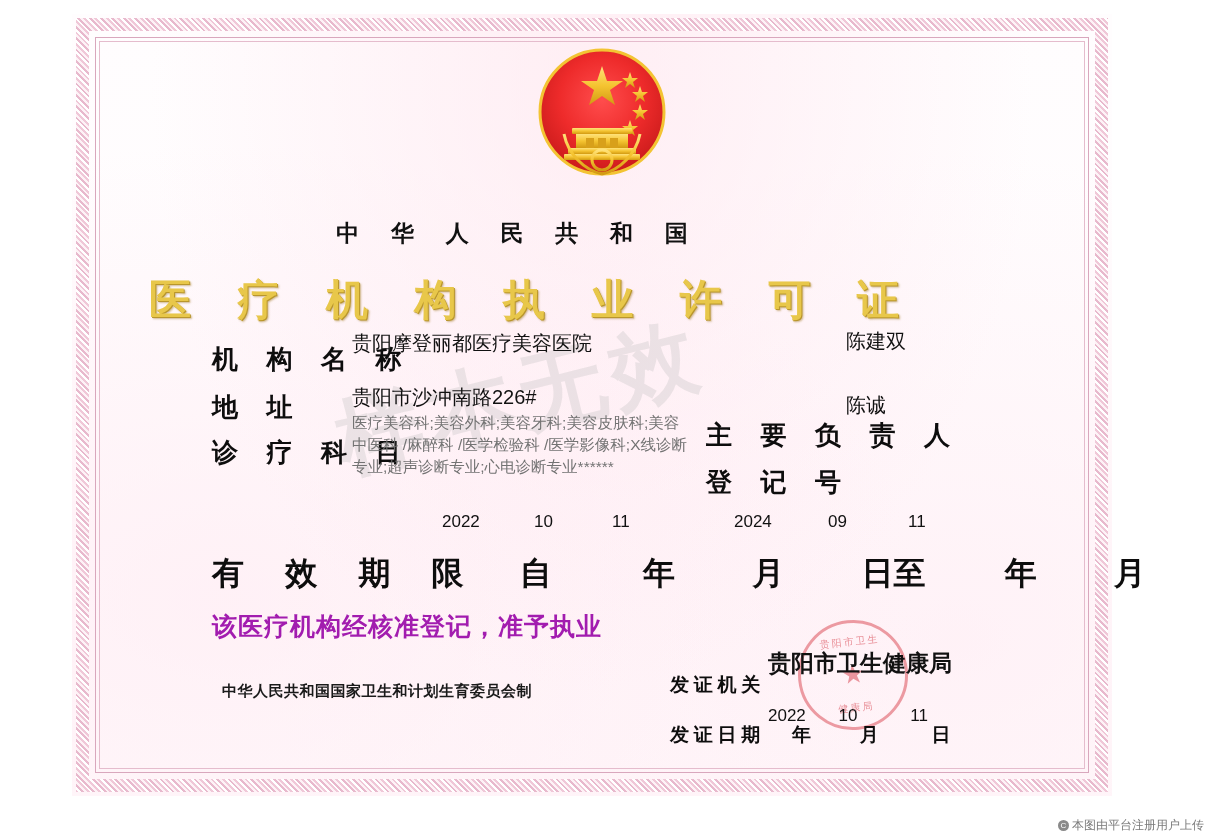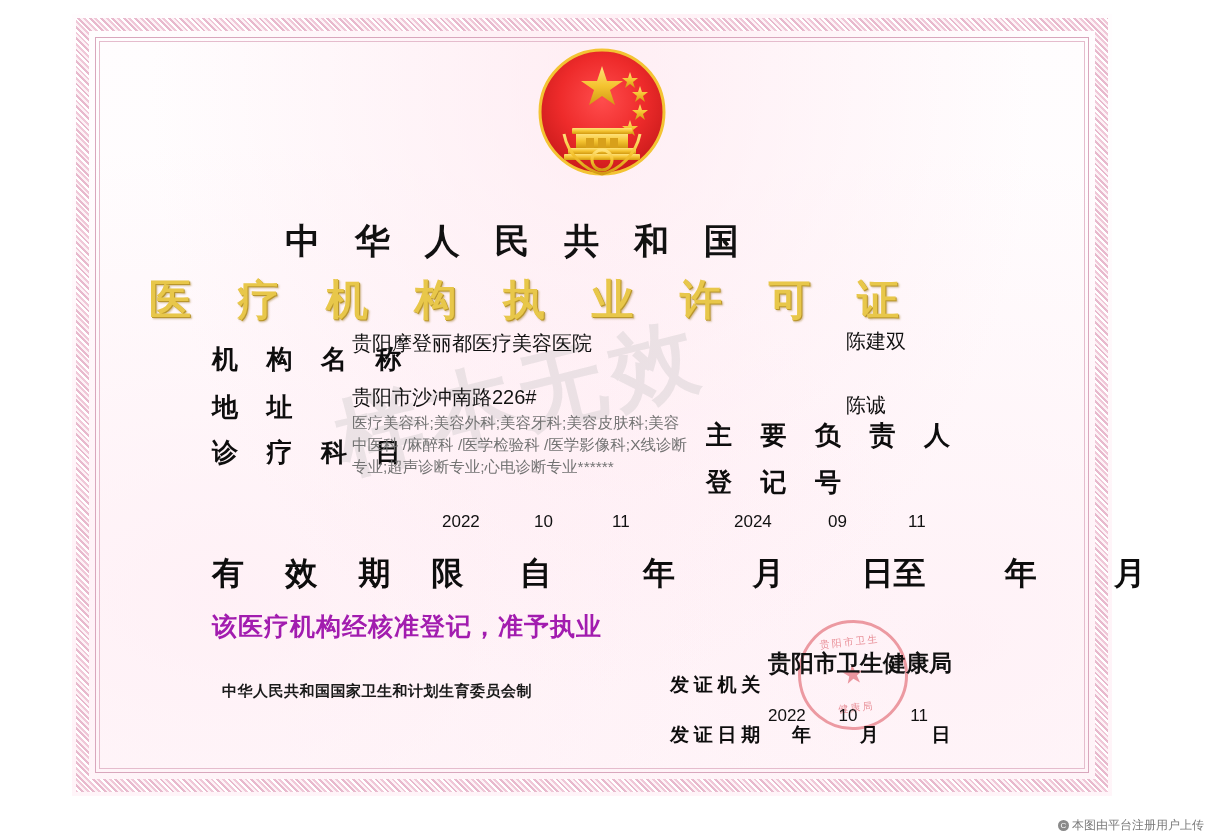--- a/index.html
+++ b/index.html
@@ -85,21 +85,21 @@
 
   
   .country-title {
     position: absolute;
     left: 0;
     top: 218px;
     width: 1024px;
     text-align: center;
     font-family: "Liberation Serif", serif;
     font-weight: bold;
-    font-size: 35px;
+    font-size: 23px;
     letter-spacing: 13px;
     color: #111111;
     text-indent: 13px;
   }
   .main-title {
     position: absolute;
     left: 0;
     top: 272px;
     width: 1048px;
     text-align: center;

